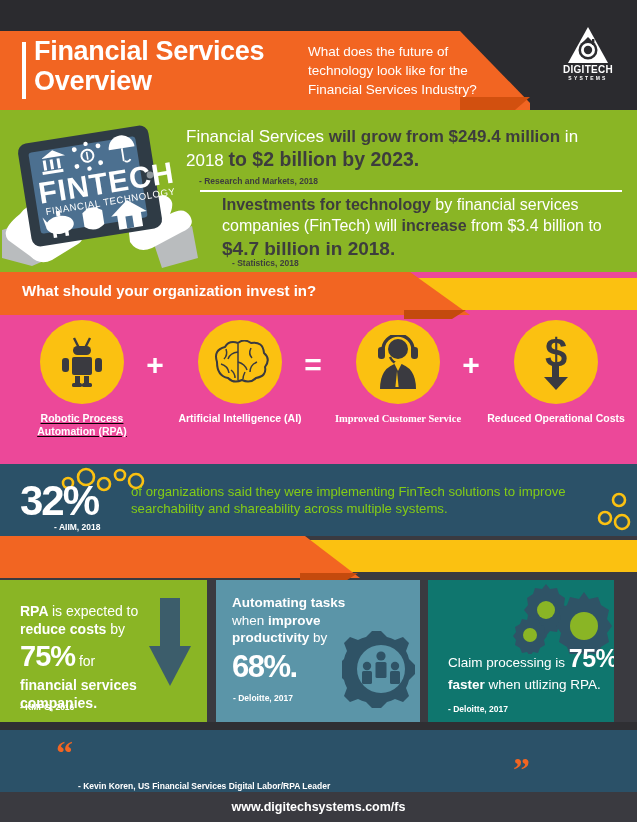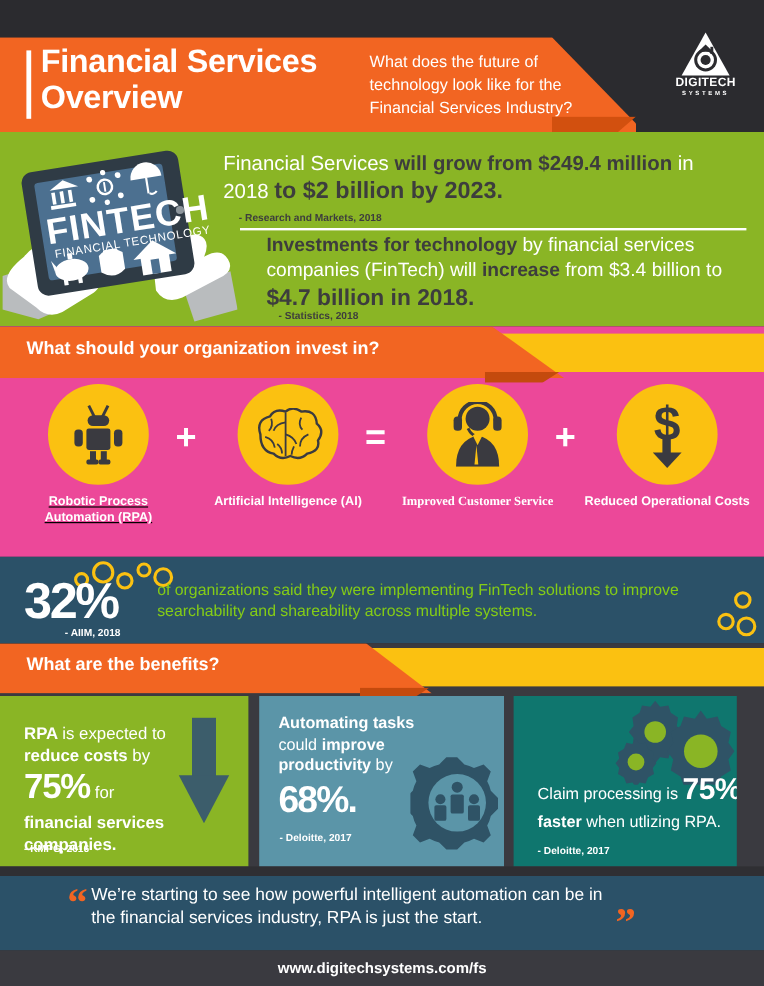--- a/index.html
+++ b/index.html
@@ -581,21 +581,20 @@
 
     <div class="pct32">32%</div>
     <div class="src32">- AIIM, 2018</div>
     <div class="txt32">of organizations said they were implementing FinTech solutions to improve searchability and shareability across multiple systems.</div>
   </div>
 
   <div class="band-benefits">
     <div class="banner-yellow-2"></div>
     <div class="banner-orange-2"></div>
     <div class="banner-fold-2"></div>
-    <div class="banner-label-2">What are the benefits?</div>
 
     <div class="card k0">
       <svg class="arrow-down-big" width="44" height="90" viewBox="0 0 44 90">
         <rect x="12" y="0" width="20" height="52" fill="#3c5d6b"></rect>
         <polygon points="1,48 43,48 22,88" fill="#3c5d6b"></polygon>
       </svg>
       <div class="c-text">RPA <span class="reg">is expected to</span> reduce costs <span class="reg">by</span> <span class="huge">75%</span> <span class="reg">for</span> financial services companies.</div>
       <div class="c-src">- KMPG, 2016</div>
     </div>
 
@@ -607,21 +606,21 @@
         <circle cx="39" cy="41" r="24" fill="#5b95a8"></circle>
         <g fill="#2f5366">
           <circle cx="39" cy="28" r="4.6"></circle>
           <rect x="33.5" y="34" width="11" height="16" rx="1.6"></rect>
           <circle cx="25" cy="38" r="4.2"></circle>
           <rect x="20" y="43" width="10" height="13" rx="1.6"></rect>
           <circle cx="53" cy="38" r="4.2"></circle>
           <rect x="48" y="43" width="10" height="13" rx="1.6"></rect>
         </g>
       </svg>
-      <div class="c-text">Automating tasks <span class="reg">could</span> improve productivity <span class="reg">by</span> <span class="huge">68%.</span></div>
+      <div class="c-text">Automating tasks <span class="reg">when</span> improve productivity <span class="reg">by</span> <span class="huge">68%.</span></div>
       <div class="c-src">- Deloitte, 2017</div>
     </div>
 
     <div class="card k2">
       <svg class="gears-card" width="112" height="72" viewBox="0 0 112 72">
         <g fill="#2f5366">
           <path d="M38 2 l4 5 l7 -1 l2 6 l6 4 l-1 7 l4 5 l-4 5 l1 7 l-6 4 l-2 6 l-7 -1 l-4 5 l-4 -5 l-7 1 l-2 -6 l-6 -4 l1 -7 l-4 -5 l4 -5 l-1 -7 l6 -4 l2 -6 l7 1 Z"></path>
           <circle cx="38" cy="28" r="9" fill="#8ab525"></circle>
           <path d="M22 34 l3 4 l5 -1 l2 5 l5 3 l-1 5 l3 4 l-3 4 l1 5 l-5 3 l-2 5 l-5 -1 l-3 4 l-3 -4 l-5 1 l-2 -5 l-5 -3 l1 -5 l-3 -4 l3 -4 l-1 -5 l5 -3 l2 -5 l5 1 Z"></path>
           <circle cx="22" cy="53" r="7" fill="#8ab525"></circle>
@@ -629,21 +628,21 @@
           <circle cx="76" cy="44" r="14" fill="#8ab525"></circle>
         </g>
       </svg>
       <div class="c-text">Claim processing is <span class="huge">75%</span> <span class="bold">faster</span> when utlizing RPA.</div>
       <div class="c-src">- Deloitte, 2017</div>
     </div>
   </div>
 
   <div class="quote-band">
     <div class="qmark open">“</div>
-    <div class="quote-text">We’re starting to see how powerful intelligent automation can be in the financial services industry, RPA is just the start.</div>
     <div class="qmark close">”</div>
+    <div class="quote-src">- Kevin Koren, US Financial Services Digital Labor/RPA Leader</div>
   </div>
 
   <div class="footer">
     <span class="footer-url">www.digitechsystems.com/fs</span>
   </div>
 
 </div>
 
 </body></html>

